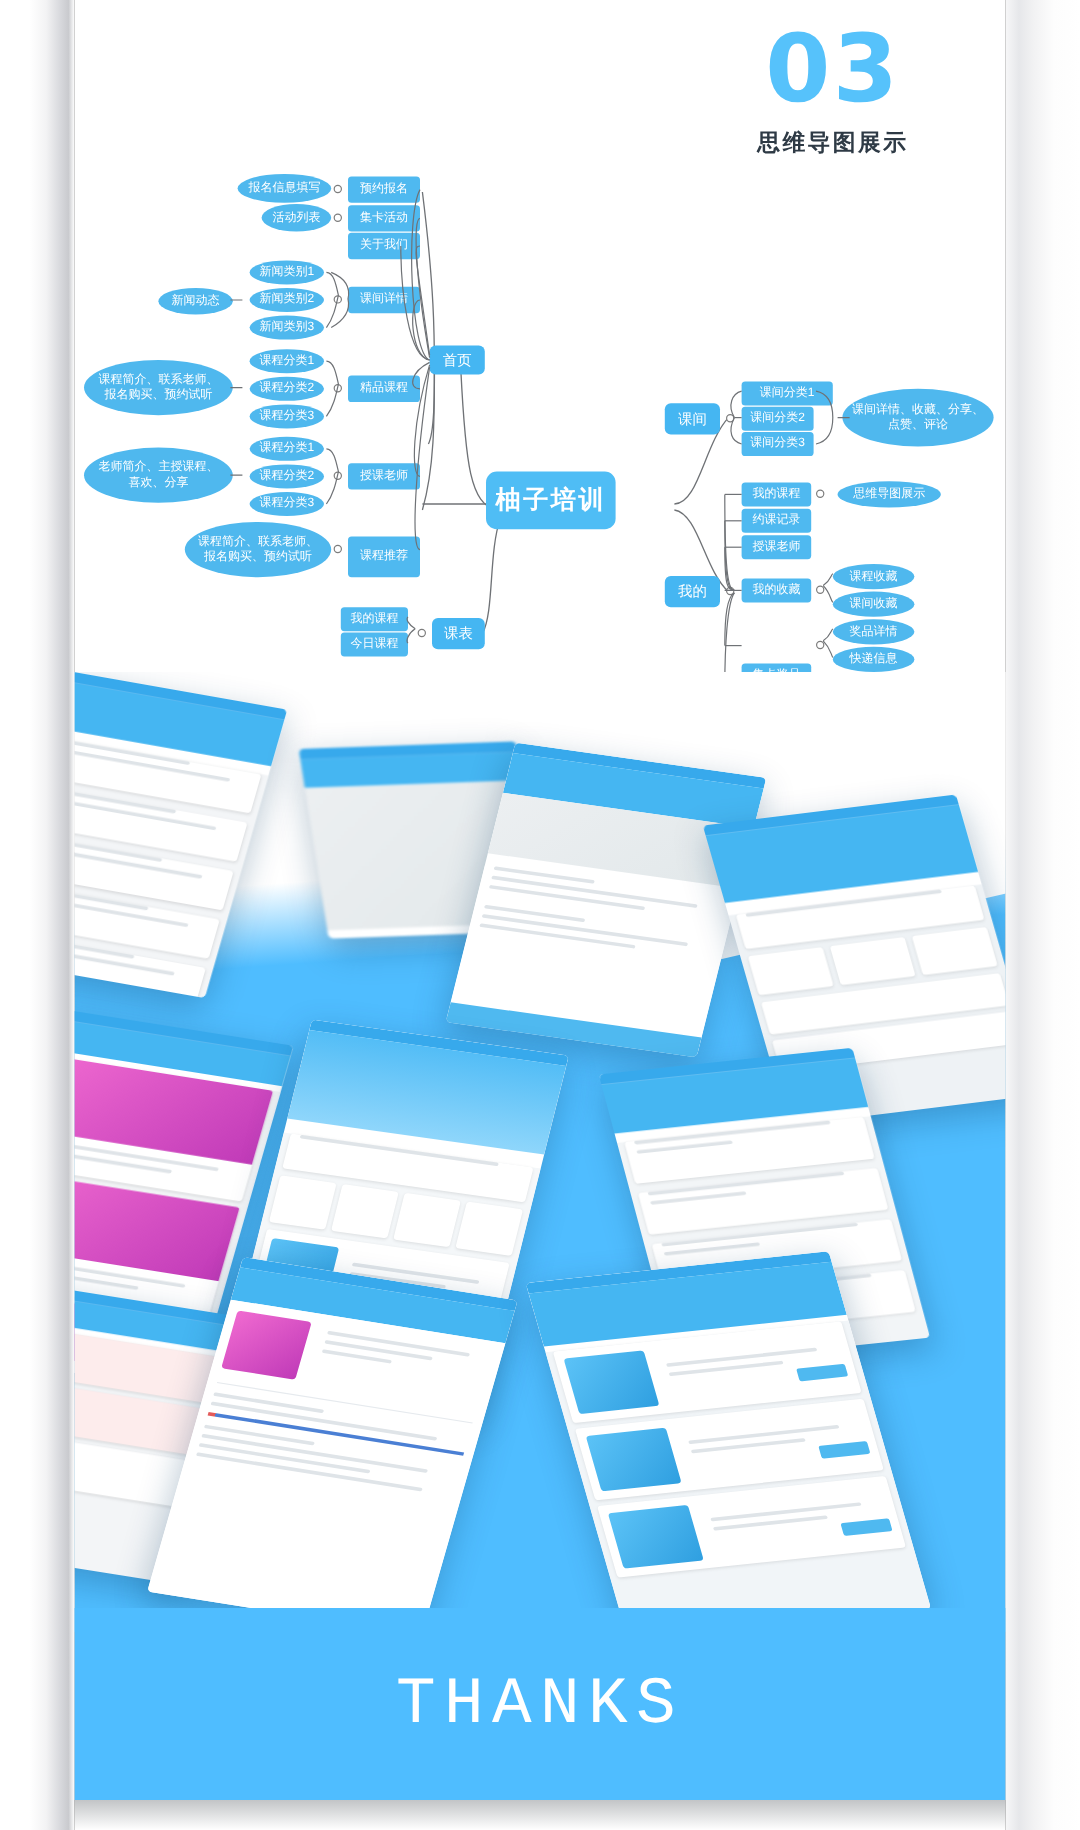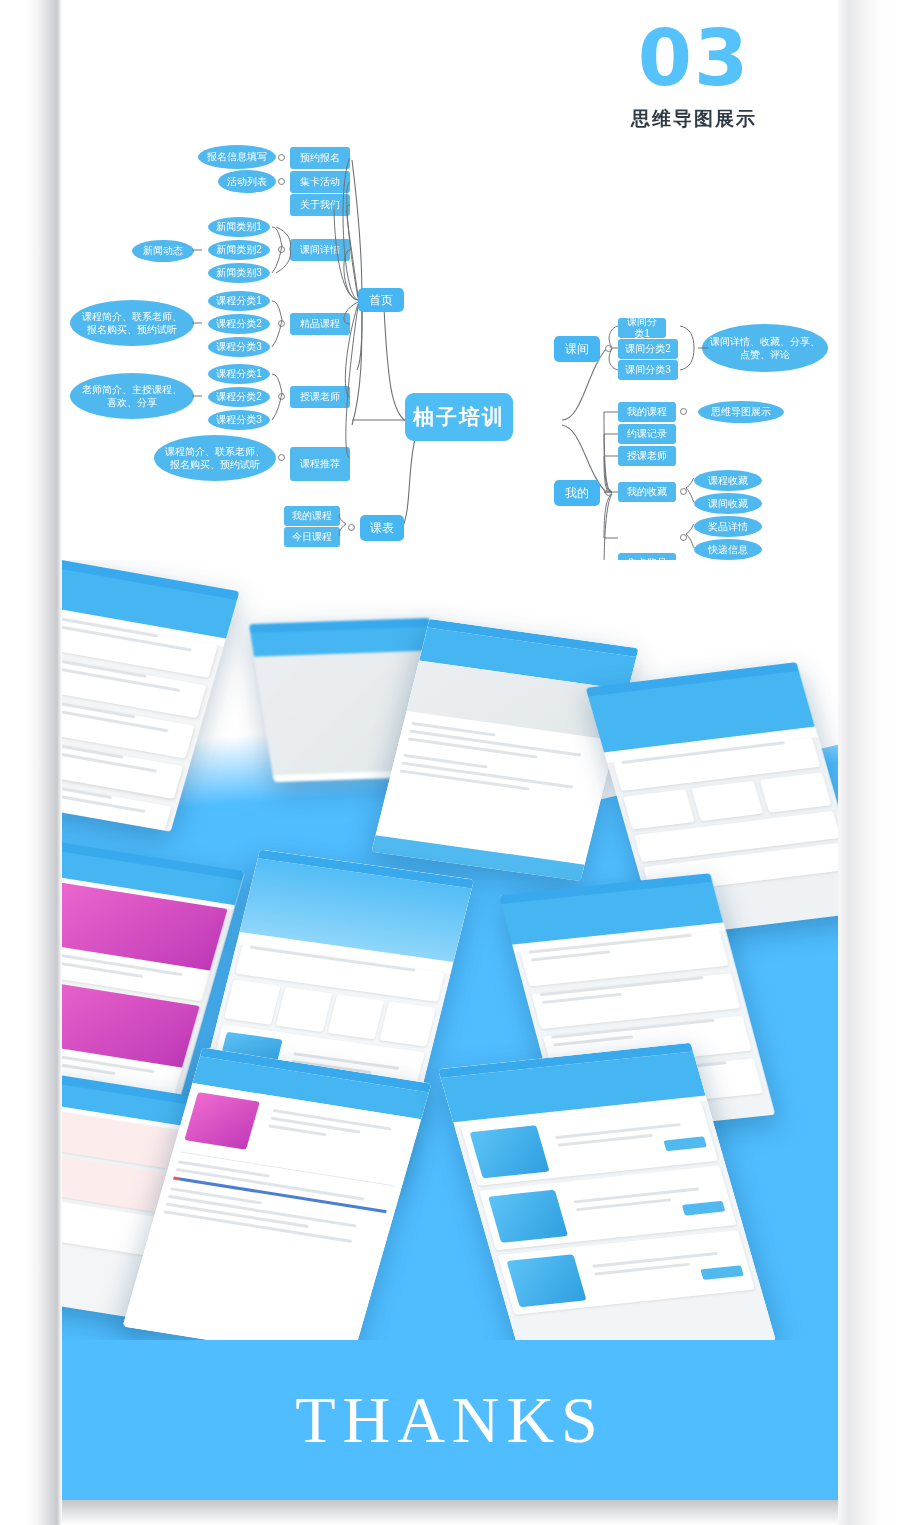--- a/index.html
+++ b/index.html
@@ -81,22 +81,22 @@
     font-family:"DejaVu Sans","Liberation Sans",sans-serif;
     z-index:40;
   }
 
   
   #thanks{
     position:absolute;left:0;top:1340px;width:776px;height:160px;
     background:#4fbdff;display:flex;align-items:center;justify-content:center;
   }
   .thanks-text{
-    color:#ffffff;font-size:66px;letter-spacing:7px;font-weight:300;
-    font-family:Liberation Serif, serif;
+    color:#ffffff;font-size:55px;letter-spacing:7px;font-weight:300;
+    font-family:Liberation Mono, monospace;
   }
   #bottom-shadow{position:absolute;left:62px;right:62px;top:1500px;height:25px;
      background:linear-gradient(180deg,rgba(120,125,130,.45),rgba(255,255,255,0));}
 </style>
 </head>
 <body>
 
 <div id="page">
 
   <div class="edge left"></div>
@@ -171,21 +171,21 @@
       <div class="node ell" style="left:92px;top:315px;width:122px;height:46px;line-height:13px;">课程简介、联系老师、
 报名购买、预约试听</div>
 
       <div class="node lvl1 rect" style="left:298px;top:395px;width:44px;height:26px;">课表</div>
       <div class="conn-dot" style="left:286px;top:404px;"></div>
       <div class="node rect" style="left:222px;top:386px;width:56px;height:20px;">我的课程</div>
       <div class="node rect" style="left:222px;top:407px;width:56px;height:20px;">今日课程</div>
 
       <div class="node lvl1 rect" style="left:492px;top:216px;width:46px;height:26px;">课间</div>
       <div class="conn-dot" style="left:543px;top:225px;"></div>
-      <div class="node rect" style="left:556px;top:198px;width:48px;height:20px;">课间分类1</div>
+      <div class="node rect" style="left:556px;top:198px;width:76px;height:20px;">课间分类1</div>
       <div class="node rect" style="left:556px;top:219px;width:60px;height:20px;">课间分类2</div>
       <div class="node rect" style="left:556px;top:240px;width:60px;height:20px;">课间分类3</div>
       <div class="node ell" style="left:640px;top:204px;width:126px;height:48px;line-height:13px;">课间详情、收藏、分享、
 点赞、评论</div>
 
       <div class="node lvl1 rect" style="left:492px;top:360px;width:46px;height:26px;">我的</div>
       <div class="conn-dot" style="left:543px;top:369px;"></div>
 
       <div class="node rect" style="left:556px;top:282px;width:58px;height:20px;">我的课程</div>
       <div class="conn-dot" style="left:618px;top:288px;"></div>

